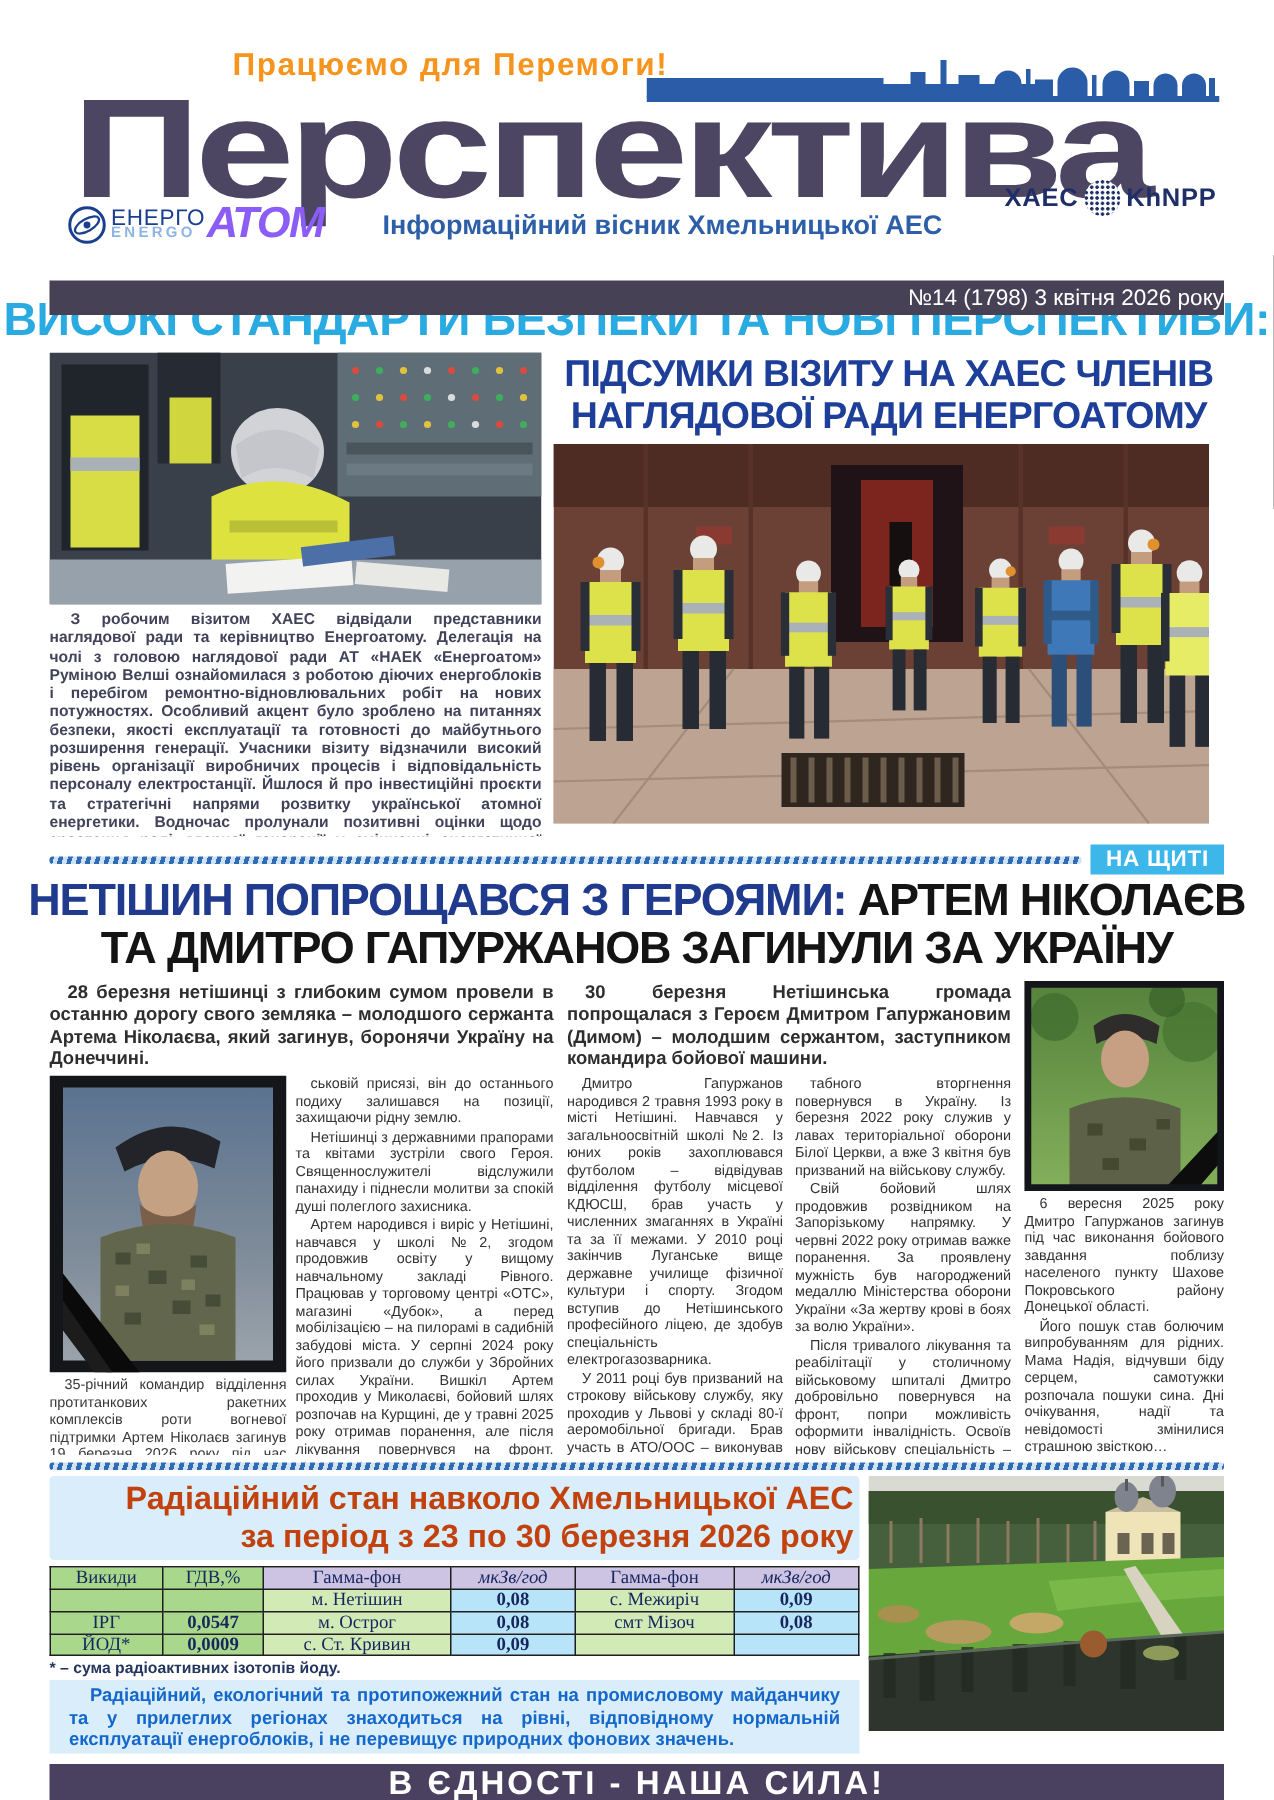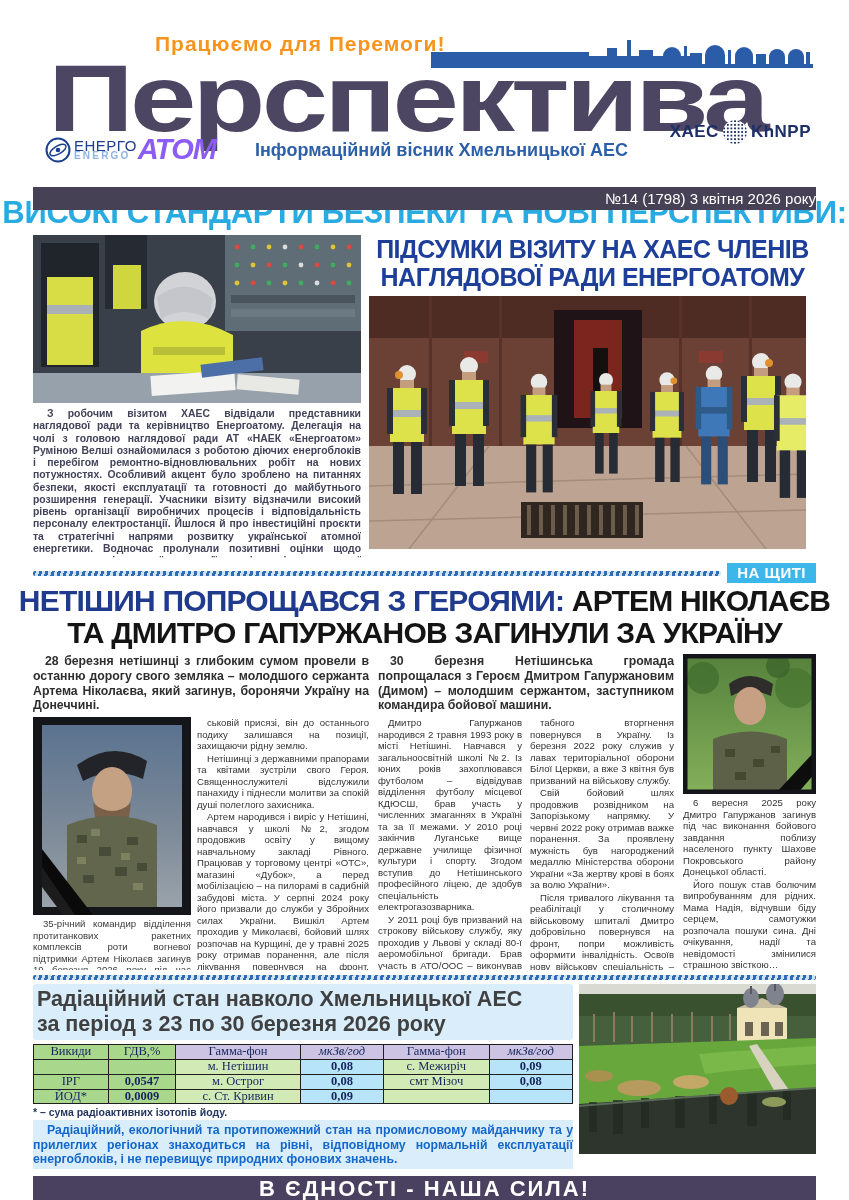--- a/index.html
+++ b/index.html
@@ -96,42 +96,42 @@
   .caption p { text-indent:10px; }
   .mem-body { font-size:9.6px; line-height:1.2; color:#333; text-align:justify; }
   .mem-body p { text-indent:10px; margin-bottom:1px; }
   .colB-cols { display:flex; gap:8px; }
   .colB-cols > div { width:144px; }
   .colC .mem-body { margin-top:3px; }
   
   .sec3 { display:flex; gap:6px; padding:0 33px; margin-top:4px; }
   .s3-left { width:542px; }
   .rad-title {
-    background:#d9edfb; border-radius:3px; text-align:left;
-    font-size:21.5px; font-weight:bold; color:#404040; line-height:1.15;
+    background:#d9edfb; border-radius:3px; text-align:right;
+    font-size:21.5px; font-weight:bold; color:#c2410c; line-height:1.15;
     padding:3px 4px 4px;
   }
   table.rad {
     width:100%; border-collapse:collapse; margin-top:4px;
     font-family:"Liberation Serif", serif; font-size:12.5px; color:#16265c;
   }
   table.rad th, table.rad td {
     border:1.5px solid #1f1f1f; text-align:center; padding:0 2px; height:14px; line-height:1.1;
   }
   table.rad th { font-weight:normal; }
   table.rad th:nth-child(1), table.rad th:nth-child(2),
   table.rad td:nth-child(1), table.rad td:nth-child(2) { background:#a9d78c; }
   table.rad th:nth-child(n+3) { background:#cdc3e3; }
   table.rad td:nth-child(3), table.rad td:nth-child(5) { background:#d2ebb6; }
   table.rad td:nth-child(4), table.rad td:nth-child(6) { background:#b7e4f8; }
   table.rad td:nth-child(2), table.rad td:nth-child(4), table.rad td:nth-child(6) { font-weight:bold; }
   table.rad th:nth-child(4), table.rad th:nth-child(6) { font-style:italic; }
   .footnote { font-size:10.5px; font-weight:bold; color:#24365e; margin-top:2px; }
   .rad-summary {
-    margin-top:2px; background:#d9edfb; padding:3px 0;
+    margin-top:2px; background:#d9edfb; padding:3px 13px;
     font-size:12.3px; font-weight:bold; color:#1467cb; line-height:1.16; text-align:justify;
   }
   .rad-summary p { text-indent:14px; }
   .s3-right { flex:1; }
   
   .banner {
     margin:7px 33px 0; height:26px; background:#4a4060; color:#fff;
     text-align:center; font-size:22px; font-weight:bold; letter-spacing:2px; line-height:26px;
   }
 </style>

